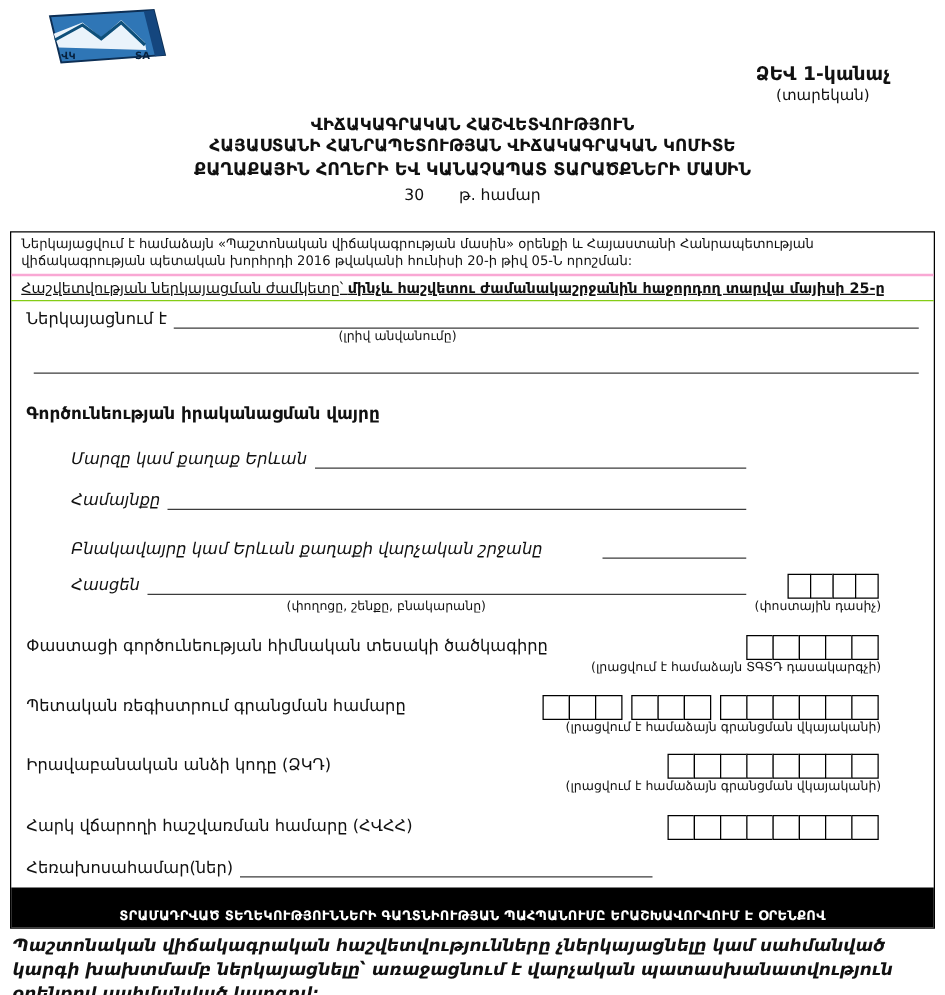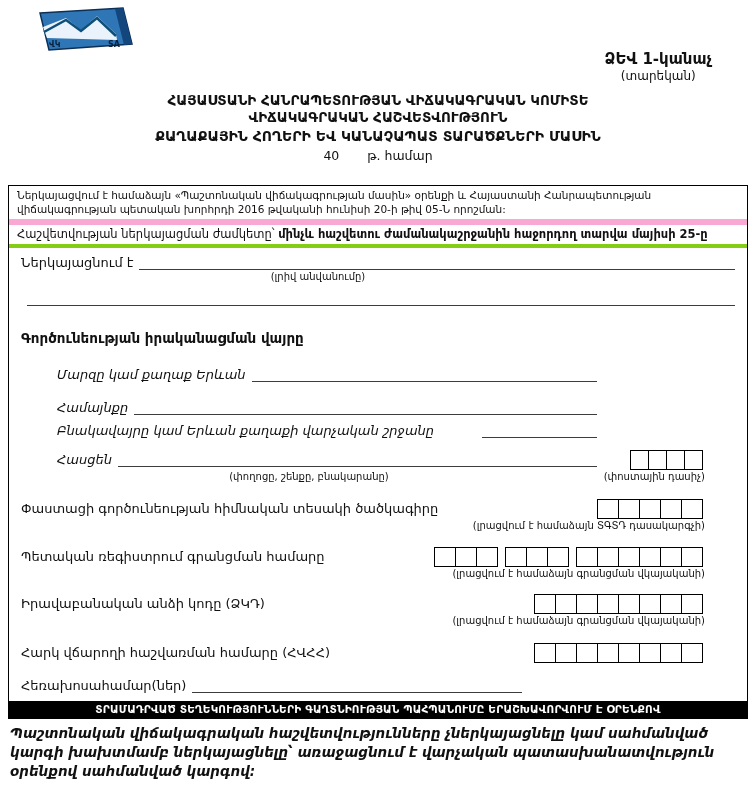--- a/index.html
+++ b/index.html
@@ -13,22 +13,22 @@
   .logo { position:absolute; left:38px; top:7px; }
   .fcode { position:absolute; right:44px; top:50px; text-align:center; }
   .fcode .c { font-weight:bold; font-size:15px; }
   .fcode .p { font-size:12px; margin-top:1px; }
   .t1 { font-weight:bold; font-size:13.5px; text-align:center; line-height:1.28; }
   .t3 { font-weight:bold; font-size:14px; text-align:center; margin-top:1px; }
   .year { font-size:12.5px; text-align:center; margin-top:4px; }
   .yeargap { display:inline-block; width:28px; }
   
   .box { margin:22px 8px 0; border:1px solid #000; }
-  .basis { font-size:10.5px; line-height:1.4; padding:2px 8px; border-bottom:6px solid #f9a8d4; }
-  .deadline { font-size:11.5px; padding:2px 8px 3px; border-bottom:4px solid #84cc16; }
+  .basis { font-size:10.5px; line-height:1.4; padding:2px 8px; border-bottom:2px solid #f9a8d4; }
+  .deadline { font-size:11.5px; padding:2px 8px 3px; border-bottom:1px solid #84cc16;text-decoration:underline; }
   .deadline b { font-weight:bold; }
   .content { padding:5px 12px 8px; }
   .row { display:flex; align-items:flex-end; }
   .lbl { font-size:13px; white-space:nowrap; }
   .line { border-bottom:1px solid #3c3c3c; height:15px; margin-left:6px; }
   .grow { flex:1; }
   .hintC { font-size:10px; text-align:center; padding-right:120px; margin-top:1px; }
   .sect { font-weight:bold; font-size:13.5px; margin-top:24px; }
   .loc { margin-left:36px; width:540px; margin-top:21px; }
   .loc .lbl { font-style:italic; }
@@ -40,21 +40,21 @@
   .coderow { display:flex; align-items:center; }
   .hintR { text-align:right; font-size:10px; padding-right:30px; margin-top:1px; }
   .cells { display:flex; margin-right:32px; }
   .cgrp { display:flex; margin-left:8px; }
   .cgrp:first-child { margin-left:0; }
   .cell { width:22px; height:20px; border:1px solid #000; margin-left:-1px; background:#fff; }
   .cells.sm .cell { width:19px; }
   .shortline { border-bottom:1px solid #3c3c3c; height:15px; }
   .bar {
     background:#000; color:#fff; font-weight:bold; font-size:10.5px;
-    text-align:center; padding:2px 4px 3px; letter-spacing:.2px;
+    text-align:center; padding:17px 4px 3px; letter-spacing:.2px;
   }
   .warn { margin:5px 10px 0; font-style:italic; font-weight:bold; font-size:13.5px; line-height:1.4; }
   .at { font-size:13px; margin:0 2px; }
 </style>
 </head>
 <body>
 
 <div class="page">
 
   <div class="hdr">
@@ -67,25 +67,25 @@
         <text x="11" y="40" font-size="8" fill="#07223f" font-weight="bold">ՎԿ</text>
         <text x="70" y="40" font-size="8" fill="#07223f" font-weight="bold">SA</text>
       </svg>
     </div>
     <div class="fcode">
       <div class="c">ՁԵՎ 1-կանաչ</div>
       <div class="p">(տարեկան)</div>
     </div>
   </div>
 
+  <div class="t1">ՎԻՃԱԿԱԳՐԱԿԱՆ ՀԱՇՎԵՏՎՈՒԹՅՈՒՆ</div>
   <div class="t1">ՀԱՅԱՍՏԱՆԻ ՀԱՆՐԱՊԵՏՈՒԹՅԱՆ ՎԻՃԱԿԱԳՐԱԿԱՆ ԿՈՄԻՏԵ</div>
-  <div class="t1">ՎԻՃԱԿԱԳՐԱԿԱՆ ՀԱՇՎԵՏՎՈՒԹՅՈՒՆ</div>
   <div class="t3">ՔԱՂԱՔԱՅԻՆ ՀՈՂԵՐԻ ԵՎ ԿԱՆԱՉԱՊԱՏ ՏԱՐԱԾՔՆԵՐԻ ՄԱՍԻՆ</div>
   <div class="year">
-    <span>40</span><span class="yeargap"></span><span>թ. համար</span>
+    <span>30</span><span class="yeargap"></span><span>թ. համար</span>
   </div>
 
   <div class="box">
 
     <div class="basis">Ներկայացվում է համաձայն «Պաշտոնական վիճակագրության մասին» օրենքի և Հայաստանի Հանրապետության վիճակագրության պետական խորհրդի 2016 թվականի հունիսի 20-ի թիվ 05-Ն որոշման:</div>
 
     <div class="deadline">
       <span>Հաշվետվության ներկայացման ժամկետը՝ </span><b>մինչև հաշվետու ժամանակաշրջանին հաջորդող տարվա մայիսի 25-ը</b>
     </div>
 
@@ -106,21 +106,21 @@
       <div class="row loc">
         <span class="lbl">Մարզը կամ քաղաք Երևան</span>
         <span class="line grow"></span>
       </div>
 
       <div class="row loc" style="margin-top:18px;">
         <span class="lbl">Համայնքը</span>
         <span class="line grow"></span>
       </div>
 
-      <div class="row loc" style="margin-top:8px;gap:42px;">
+      <div class="row loc" style="margin-top:24px;gap:42px;">
         <span class="lbl">Բնակավայրը կամ Երևան քաղաքի վարչական շրջանը</span>
         <span class="line grow"></span>
       </div>
 
       <div class="addrflex">
         <div class="addrleft">
           <span class="lbl" style="font-style:italic;">Հասցեն</span>
           <span class="line grow"></span>
         </div>
         <div class="grow"></div>

